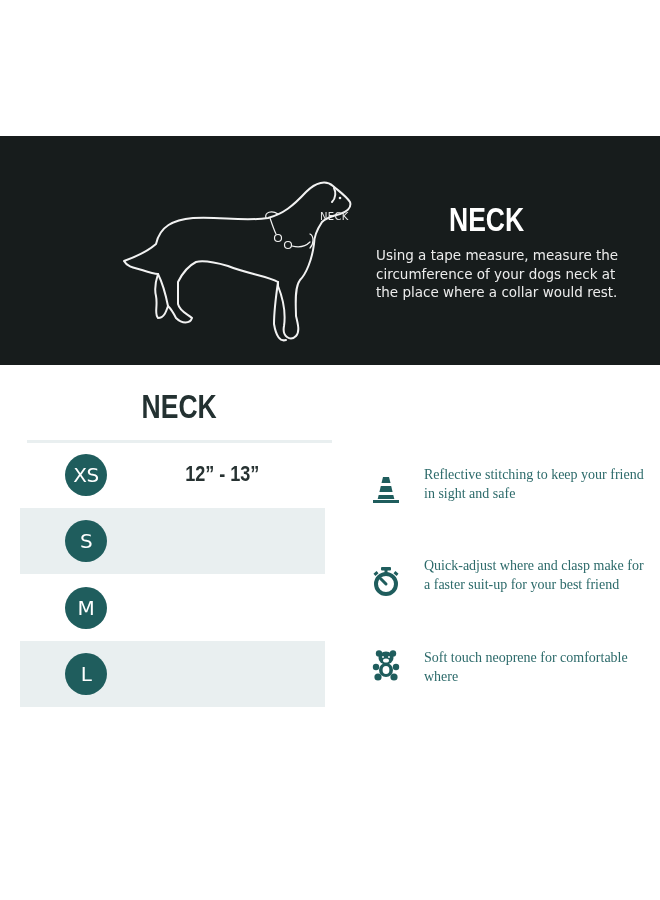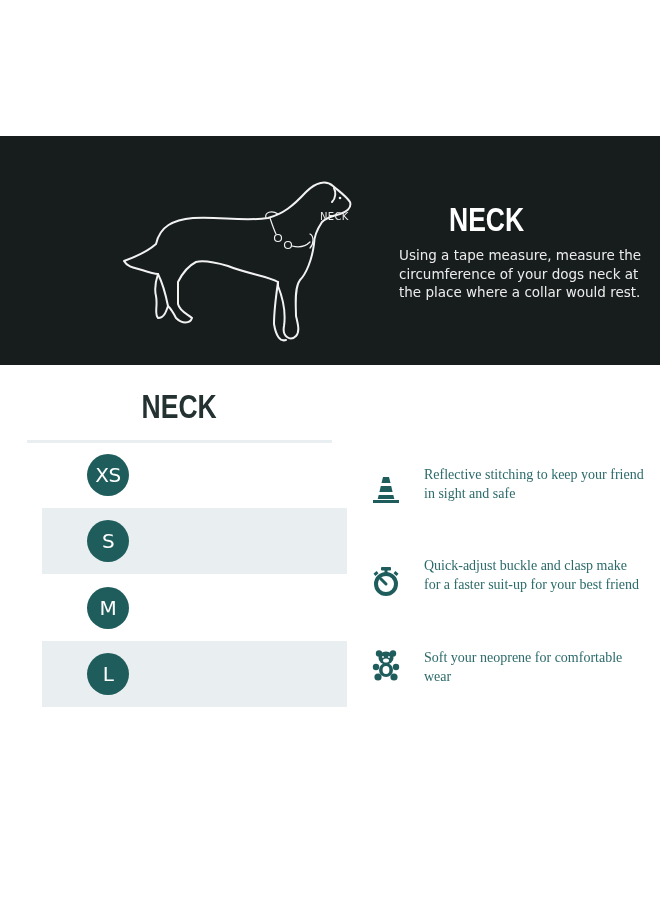--- a/index.html
+++ b/index.html
@@ -18,34 +18,34 @@
     }
     .hero-title {
       position: absolute; left: 449px; top: 64px;
       color: #ffffff; font-family: "Liberation Sans Narrow", "Liberation Sans", sans-serif;
       font-weight: bold; font-size: 34px; letter-spacing: 0px;
       transform: scaleX(0.78); transform-origin: left top;
     }
     .hero-desc {
       position: absolute; left: 376px; top: 110px; width: 250px;
       color: #ececec; font-family: "DejaVu Sans", sans-serif;
-      font-size: 13.5px; line-height: 18.5px; margin-left: 23px;
+      font-size: 13.5px; line-height: 18.5px;
     }
 
     .table-title {
       position: absolute; left: 27px; top: 387px; width: 305px; text-align: center;
       color: #233131; font-weight: bold; font-size: 34px;
       font-family: "Liberation Sans", sans-serif;
     }
     .table-title span { display: inline-block; transform: scaleX(0.78); }
     .table-divider {
       position: absolute; left: 27px; top: 440px; width: 305px; height: 3px;
       background: #e9eff0;
     }
-    .size-table { position: absolute; left: 42px; top: 441px; width: 305px; }
+    .size-table { position: absolute; left: 20px; top: 441px; width: 305px; }
     .size-row {
       position: relative; width: 305px; height: 66.5px;
     }
     .size-row.shaded { background: #e9eff0; }
     .badge {
       position: absolute; left: 45px; top: 12.5px; width: 42px; height: 42px;
       border-radius: 50%; background: #1f5d5d;
       color: #ffffff; font-family: "DejaVu Sans", sans-serif;
       font-size: 20px; display: flex; align-items: center; justify-content: center;
       letter-spacing: -0.5px;
@@ -92,20 +92,23 @@
   <h1 class="hero-title">NECK</h1>
   <p class="hero-desc">Using a tape measure, measure the circumference of your dogs neck at the place where a collar would rest.</p>
 </section>
 
 <h2 class="table-title"><span>NECK</span></h2>
 <div class="table-divider"></div>
 
 <div class="size-table">
   <div class="size-row">
     <div class="badge">XS</div>
+    <div class="size-range">
+        <span>12” - 13”</span>
+      </div>
   </div>
   <div class="size-row shaded">
     <div class="badge">S</div>
   </div>
   <div class="size-row">
     <div class="badge">M</div>
   </div>
   <div class="size-row shaded">
     <div class="badge">L</div>
   </div>
@@ -124,33 +127,33 @@
 
   <div class="feature" style="top:91px;">
     <svg class="feature-icon" style="top:8px;" viewBox="0 0 32 32">
       <rect x="11" y="2" width="10" height="3.5" rx="1" fill="#1f5d5d"></rect>
       <rect x="14.5" y="5" width="3" height="4" fill="#1f5d5d"></rect>
       <rect x="4" y="7" width="4" height="3" transform="rotate(-40 6 8.5)" fill="#1f5d5d"></rect>
       <rect x="24" y="7" width="4" height="3" transform="rotate(40 26 8.5)" fill="#1f5d5d"></rect>
       <circle cx="16" cy="19" r="10" fill="none" stroke="#1f5d5d" stroke-width="4"></circle>
       <line x1="16" y1="19" x2="11" y2="14" stroke="#1f5d5d" stroke-width="3" stroke-linecap="round"></line>
     </svg>
-    <p class="feature-text" style="top:0;">Quick-adjust buckle and clasp make for a faster suit-up for your best friend</p>
+    <p class="feature-text" style="top:0;">Quick-adjust where and clasp make for a faster suit-up for your best friend</p>
   </div>
 
   <div class="feature" style="top:183px;">
     <svg class="feature-icon" style="top:0;" viewBox="0 0 32 32">
       <circle cx="9" cy="4.5" r="3.2" fill="#1f5d5d"></circle>
       <circle cx="23" cy="4.5" r="3.2" fill="#1f5d5d"></circle>
       <ellipse cx="16" cy="9" rx="7.5" ry="6.5" fill="#1f5d5d"></ellipse>
       <ellipse cx="16" cy="11.5" rx="3" ry="2" fill="#ffffff"></ellipse>
       <circle cx="13" cy="8" r="0.9" fill="#ffffff"></circle>
       <circle cx="19" cy="8" r="0.9" fill="#ffffff"></circle>
       <ellipse cx="16" cy="21" rx="7" ry="7" fill="#1f5d5d"></ellipse>
       <ellipse cx="16" cy="21" rx="3.4" ry="4" fill="#ffffff"></ellipse>
       <circle cx="6" cy="18" r="3.2" fill="#1f5d5d"></circle>
       <circle cx="26" cy="18" r="3.2" fill="#1f5d5d"></circle>
       <circle cx="8" cy="28" r="3.6" fill="#1f5d5d"></circle>
       <circle cx="24" cy="28" r="3.6" fill="#1f5d5d"></circle>
     </svg>
-    <p class="feature-text" style="top:0;">Soft your neoprene for comfortable wear</p>
+    <p class="feature-text" style="top:0;">Soft touch neoprene for comfortable where</p>
   </div>
 </div>
 
 </body></html>

